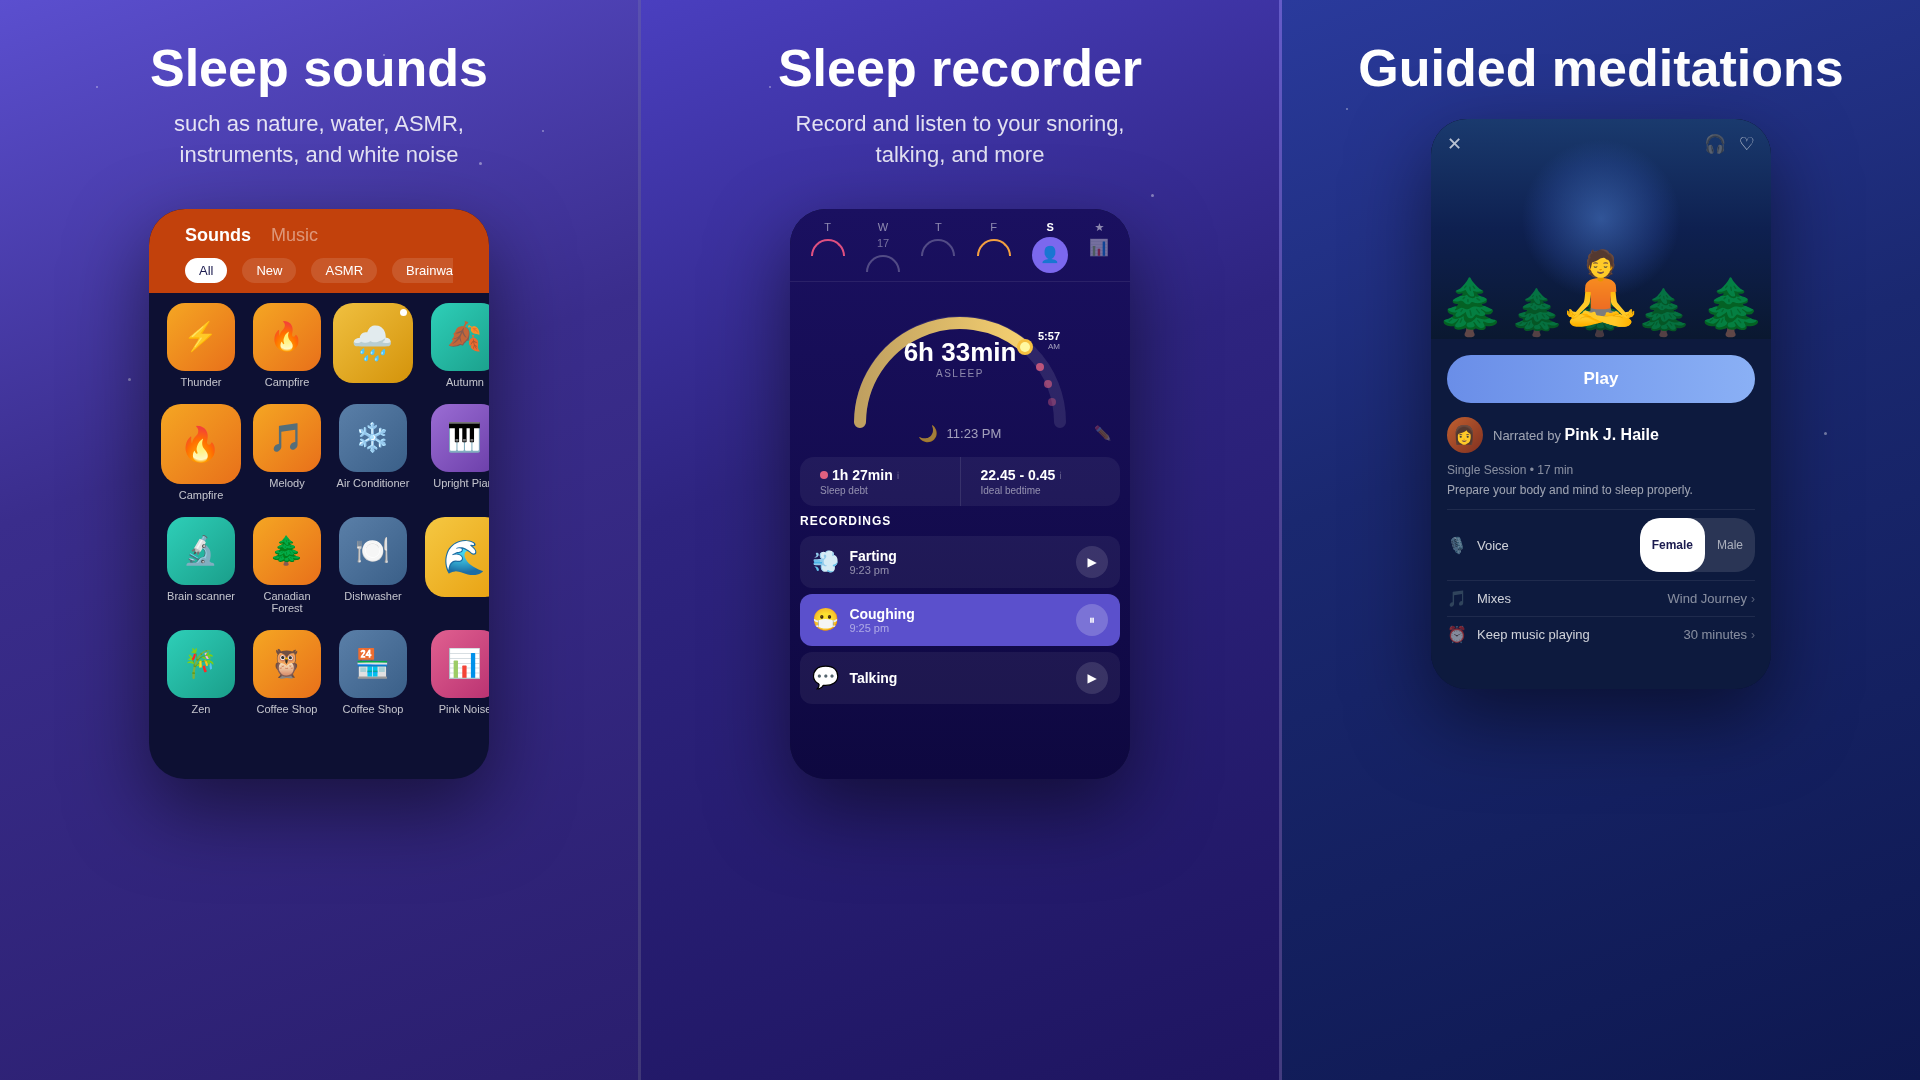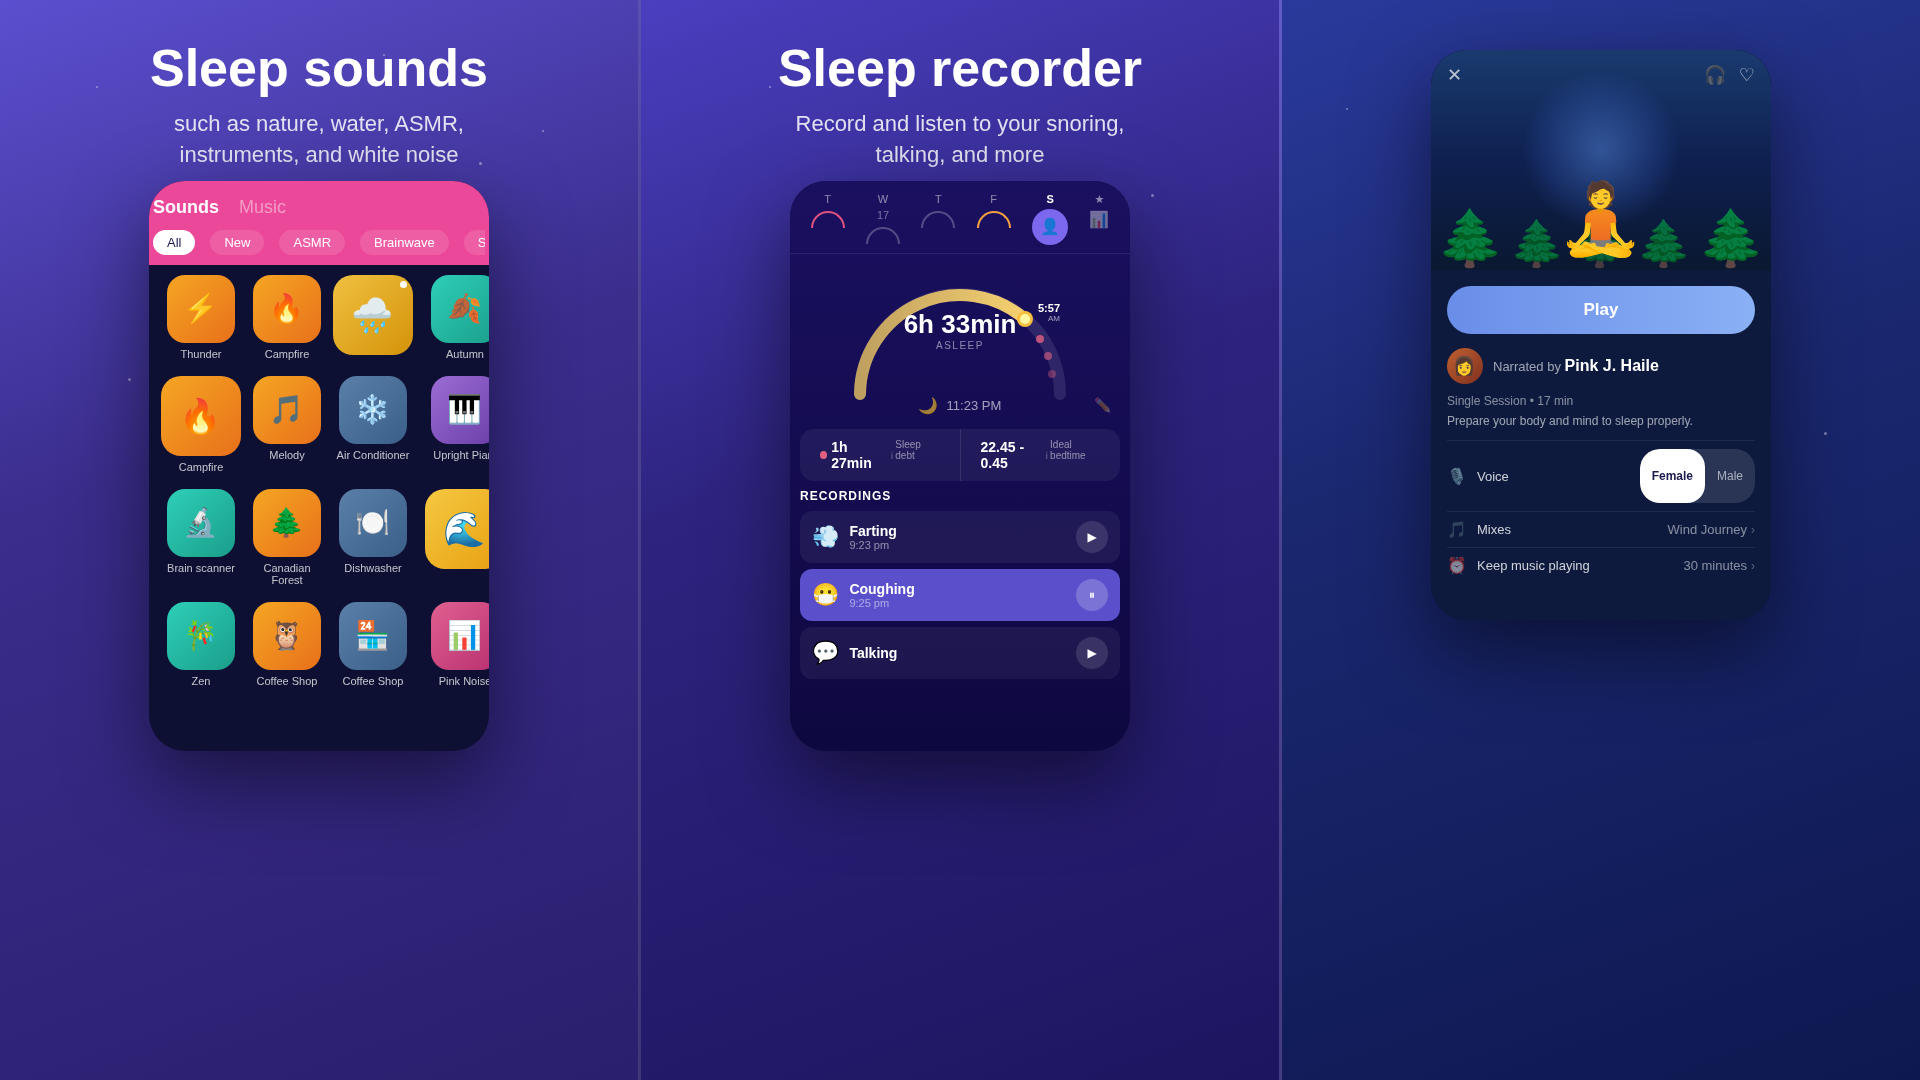--- a/index.html
+++ b/index.html
@@ -54,41 +54,42 @@
       color: white;
       text-align: center;
       line-height: 1.1;
       margin-bottom: 12px;
     }
     .panel-subtitle {
       font-size: 22px;
       color: rgba(255,255,255,0.85);
       text-align: center;
       line-height: 1.4;
+      margin-bottom: 28px;
       max-width: 400px;
     }
 
     
     .phone {
       width: 340px;
       border-radius: 36px;
       background: #0d1033;
       overflow: hidden;
       position: relative;
       box-shadow: 0 30px 80px rgba(0,0,0,0.5);
       flex-shrink: 0;
     }
     .phone-1 { height: 570px; margin-top: 10px; }
     .phone-2 { height: 570px; margin-top: 10px; }
     .phone-3 { height: 570px; margin-top: 10px; }
 
     
     .sounds-header {
-      background: #ec4899;
-      padding: 16px 4px 0;
+      background: #c2410c;
+      padding: 16px 36px 0;
     }
     .sounds-tabs {
       display: flex;
       gap: 20px;
       margin-bottom: 12px;
     }
     .sounds-tab {
       font-size: 18px;
       font-weight: 700;
       color: white;
@@ -228,21 +229,21 @@
       gap: 0;
       margin: 8px 10px;
       background: rgba(255,255,255,0.06);
       border-radius: 14px;
       overflow: hidden;
     }
     .stat-item {
       flex: 1;
       padding: 10px 20px;
       display: flex;
-      flex-direction: row;
+      flex-direction: column;
       gap: 2px;
     }
     .stat-item + .stat-item { border-left: 1px solid rgba(255,255,255,0.1); }
     .stat-row { display: flex; align-items: center; gap: 4px; }
     .stat-dot { width: 8px; height: 8px; border-radius: 50%; background: #e06080; }
     .stat-val { font-size: 14px; font-weight: 600; color: white; }
     .stat-label { font-size: 10px; color: rgba(255,255,255,0.5); }
     .stat-info { font-size: 10px; color: rgba(255,255,255,0.3); }
 
     .recordings-section { padding: 0 10px; }
@@ -624,20 +625,21 @@
 </div>
 
 <div class="panel panel-3">
   <div class="stars">
     <div class="star" style="width:2px;height:2px;top:10%;left:10%"></div>
     <div class="star" style="width:3px;height:3px;top:20%;left:70%"></div>
     <div class="star" style="width:2px;height:2px;top:28%;left:40%"></div>
     <div class="star" style="width:2px;height:2px;top:7%;left:55%"></div>
     <div class="star" style="width:3px;height:3px;top:40%;left:85%"></div>
   </div>
+  <h1 class="panel-title">Guided meditations</h1>
 
   <div class="phone phone-3">
     <div class="meditation-screen">
 
       <div class="med-header">
         <span class="med-close">✕</span>
         <div class="med-icons">
           <span class="med-icon">🎧</span>
           <span class="med-icon">♡</span>
         </div>

